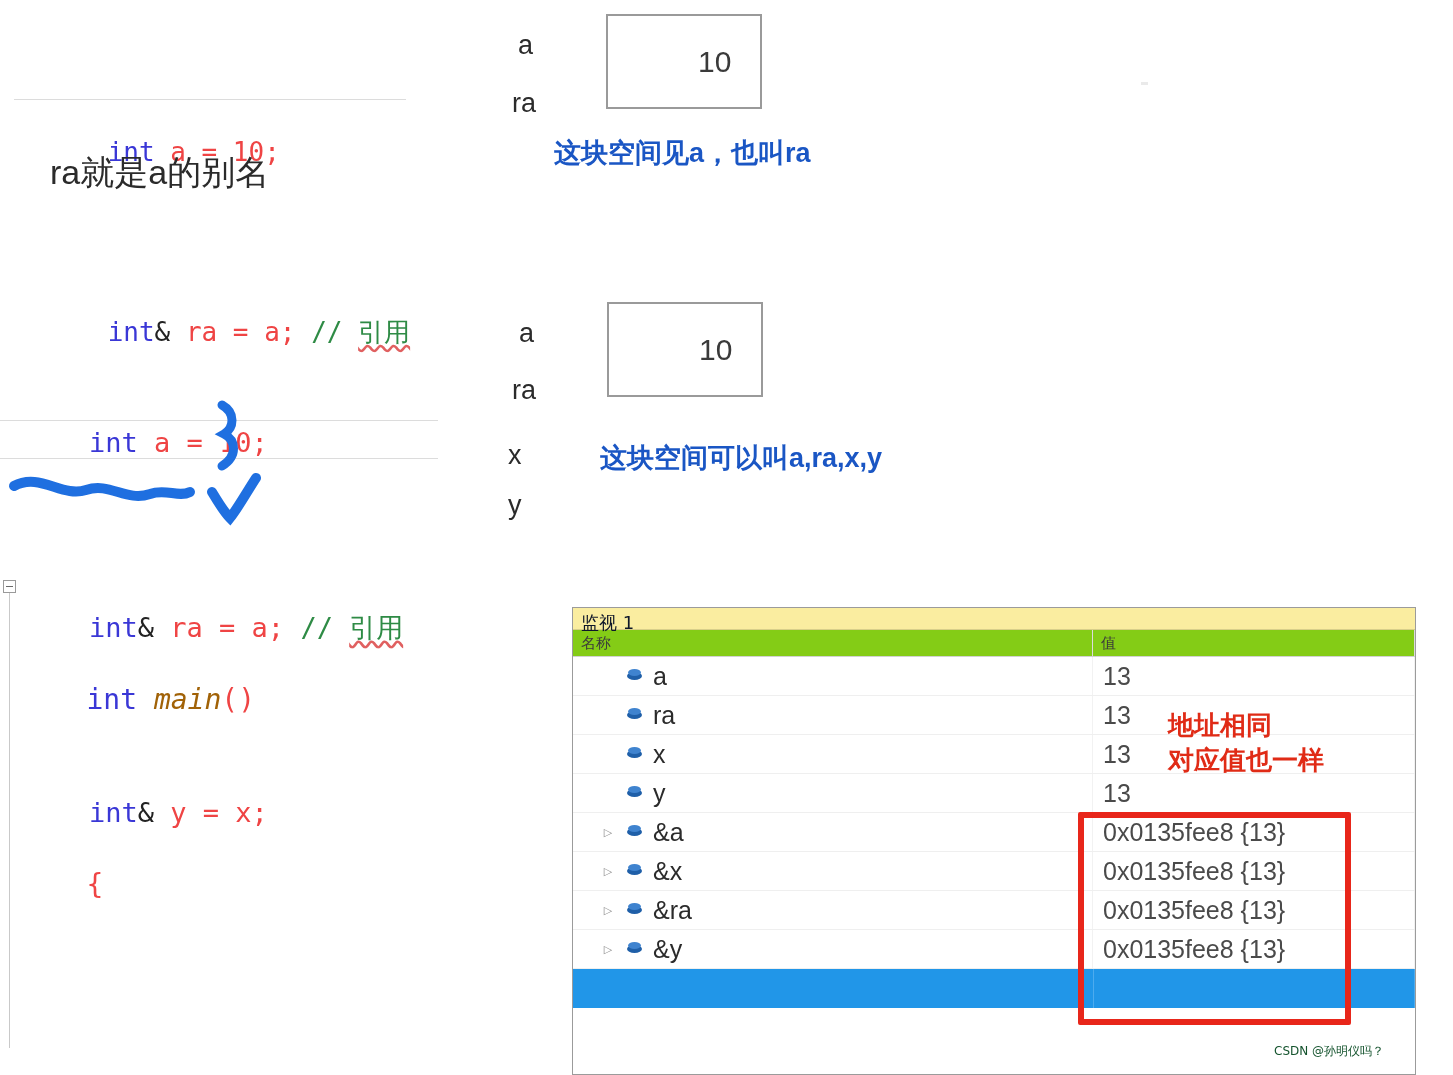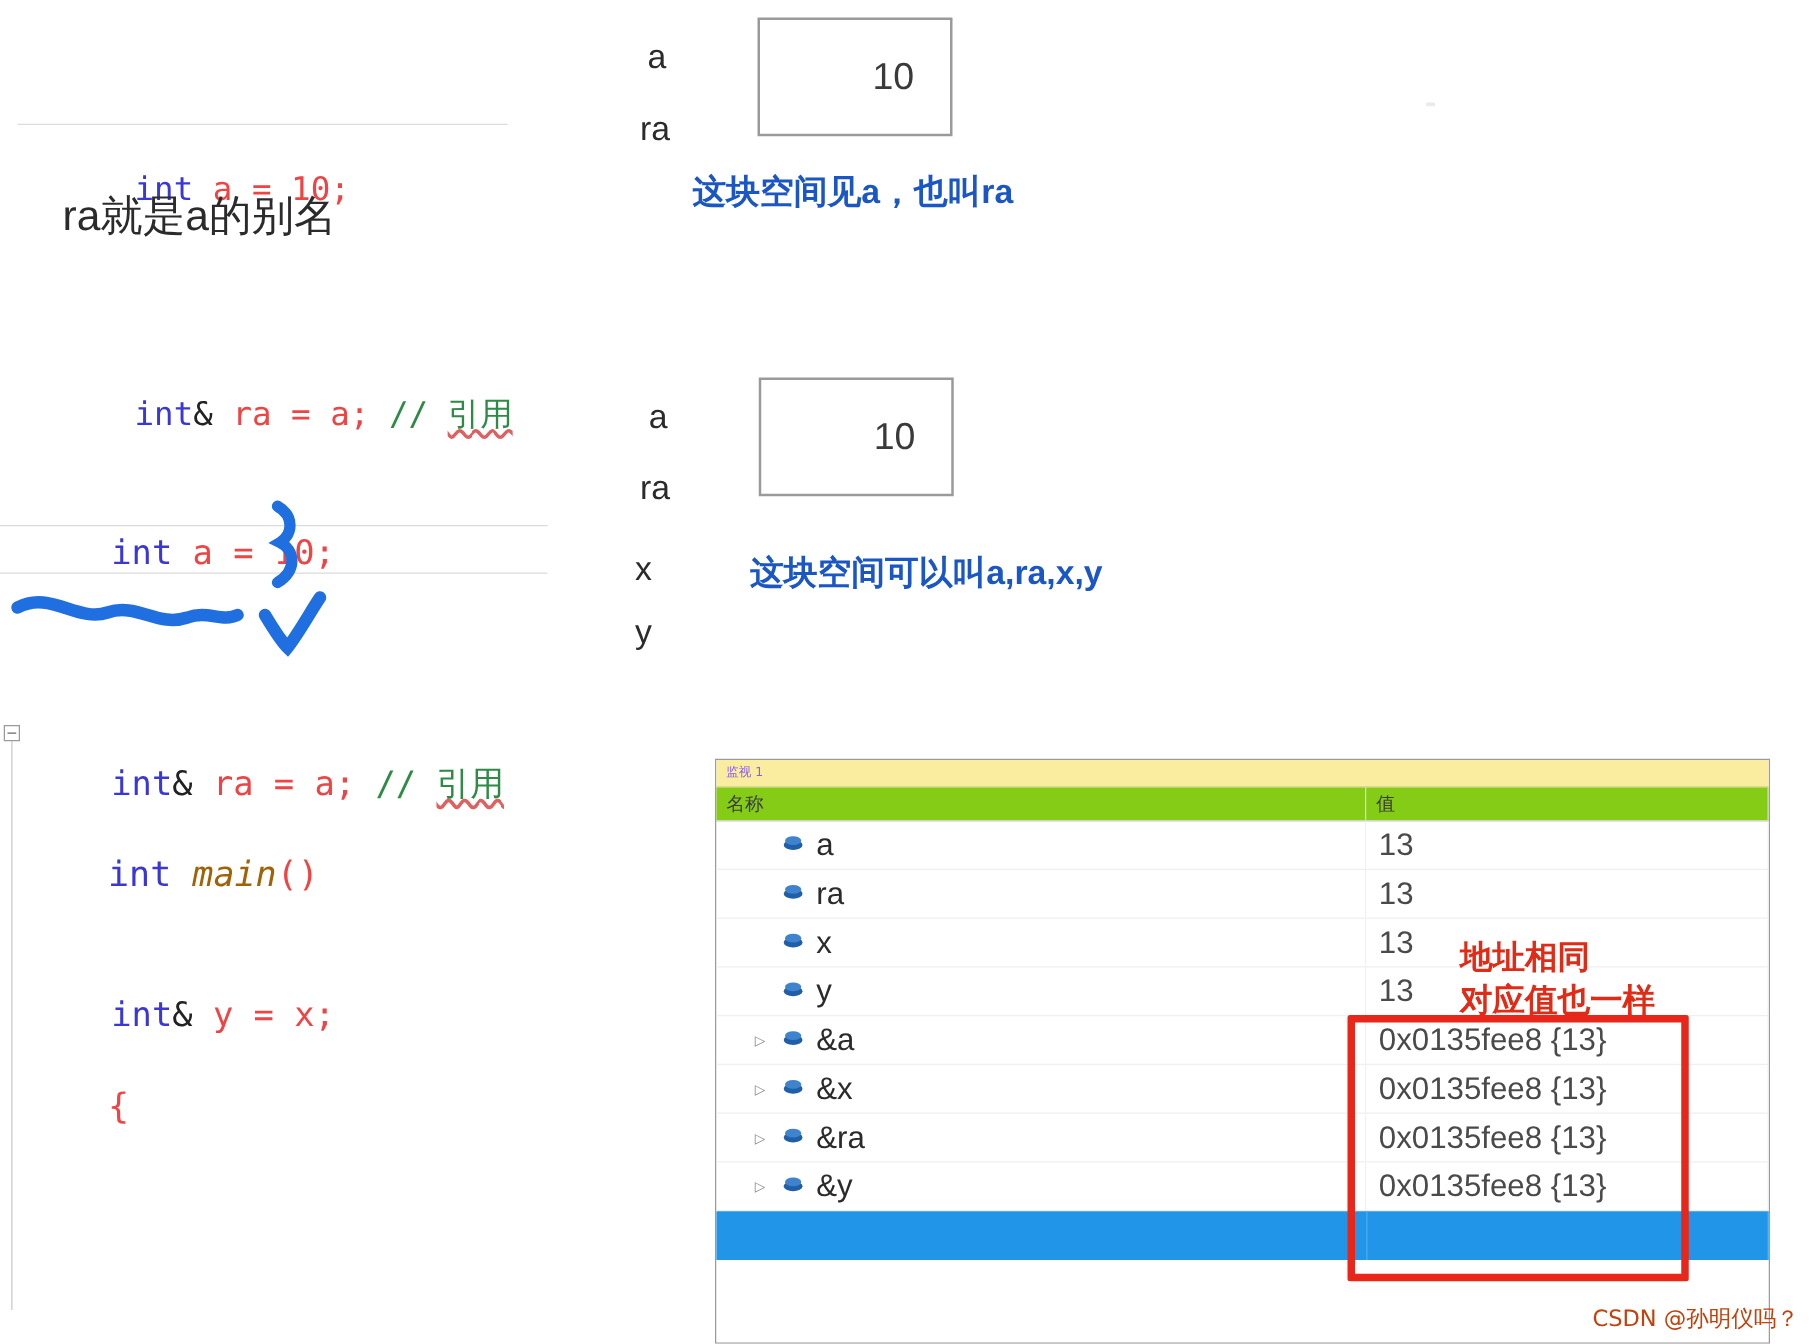--- a/index.html
+++ b/index.html
@@ -59,22 +59,22 @@
   
   .watch{
     position:absolute;
     border:1px solid #9b9b9b;
     background:#ffffff;
     box-sizing:border-box;
     overflow:hidden;
   }
   .watch-title{
     background:#faeda0;
-    color:#8b5cf6;
-    font-size:10px;
+    color:#0f172a;
+    font-size:18px;
     padding:3px 8px 4px 8px;
     border-bottom:1px solid #d8cf8a;
     box-sizing:border-box;
     height:22px;
     font-family:"DejaVu Sans","Liberation Sans",sans-serif;
   }
   .watch-head{
     display:flex;height:27px;
     border-bottom:1px solid #d2d2d2;
     background:#84cc16;
@@ -142,21 +142,21 @@
     box-sizing:border-box;border-radius:2px;
     pointer-events:none;
   }
   .note-red{
     color:#e02b16;font-weight:bold;font-size:26px;
     line-height:1.35;
     font-family:"Liberation Sans","DejaVu Sans",sans-serif;
   }
 
   .watermark{
-    color:#c2410c;font-size:18px;
+    color:#14532d;font-size:12px;
     font-family:"DejaVu Sans","Liberation Sans",sans-serif;
   }
 
   .fold{
     position:absolute;width:13px;height:13px;
     border:1px solid #9a9a9a;background:#fff;
     box-sizing:border-box;
   }
   .fold:before{
     content:"";position:absolute;left:2px;top:5px;
@@ -370,20 +370,20 @@
       <div class="vv" style="color:#fff;">
         <span></span>
       </div>
     </div>
 
   </div>
 </div>
 
 <div class="redbox" style="left:1078px;top:812px;width:273px;height:213px;"></div>
 
-<div class="abs note-red" style="left:1168px;top:708px;margin-top:40px;">
+<div class="abs note-red" style="left:1168px;top:708px;">
   <div>地址相同</div>
   <div>对应值也一样</div>
 </div>
 
 <div class="abs watermark" style="left:1274px;top:1043px;">
   <span>CSDN @孙明仪吗？</span>
 </div>
 
 </body></html>

